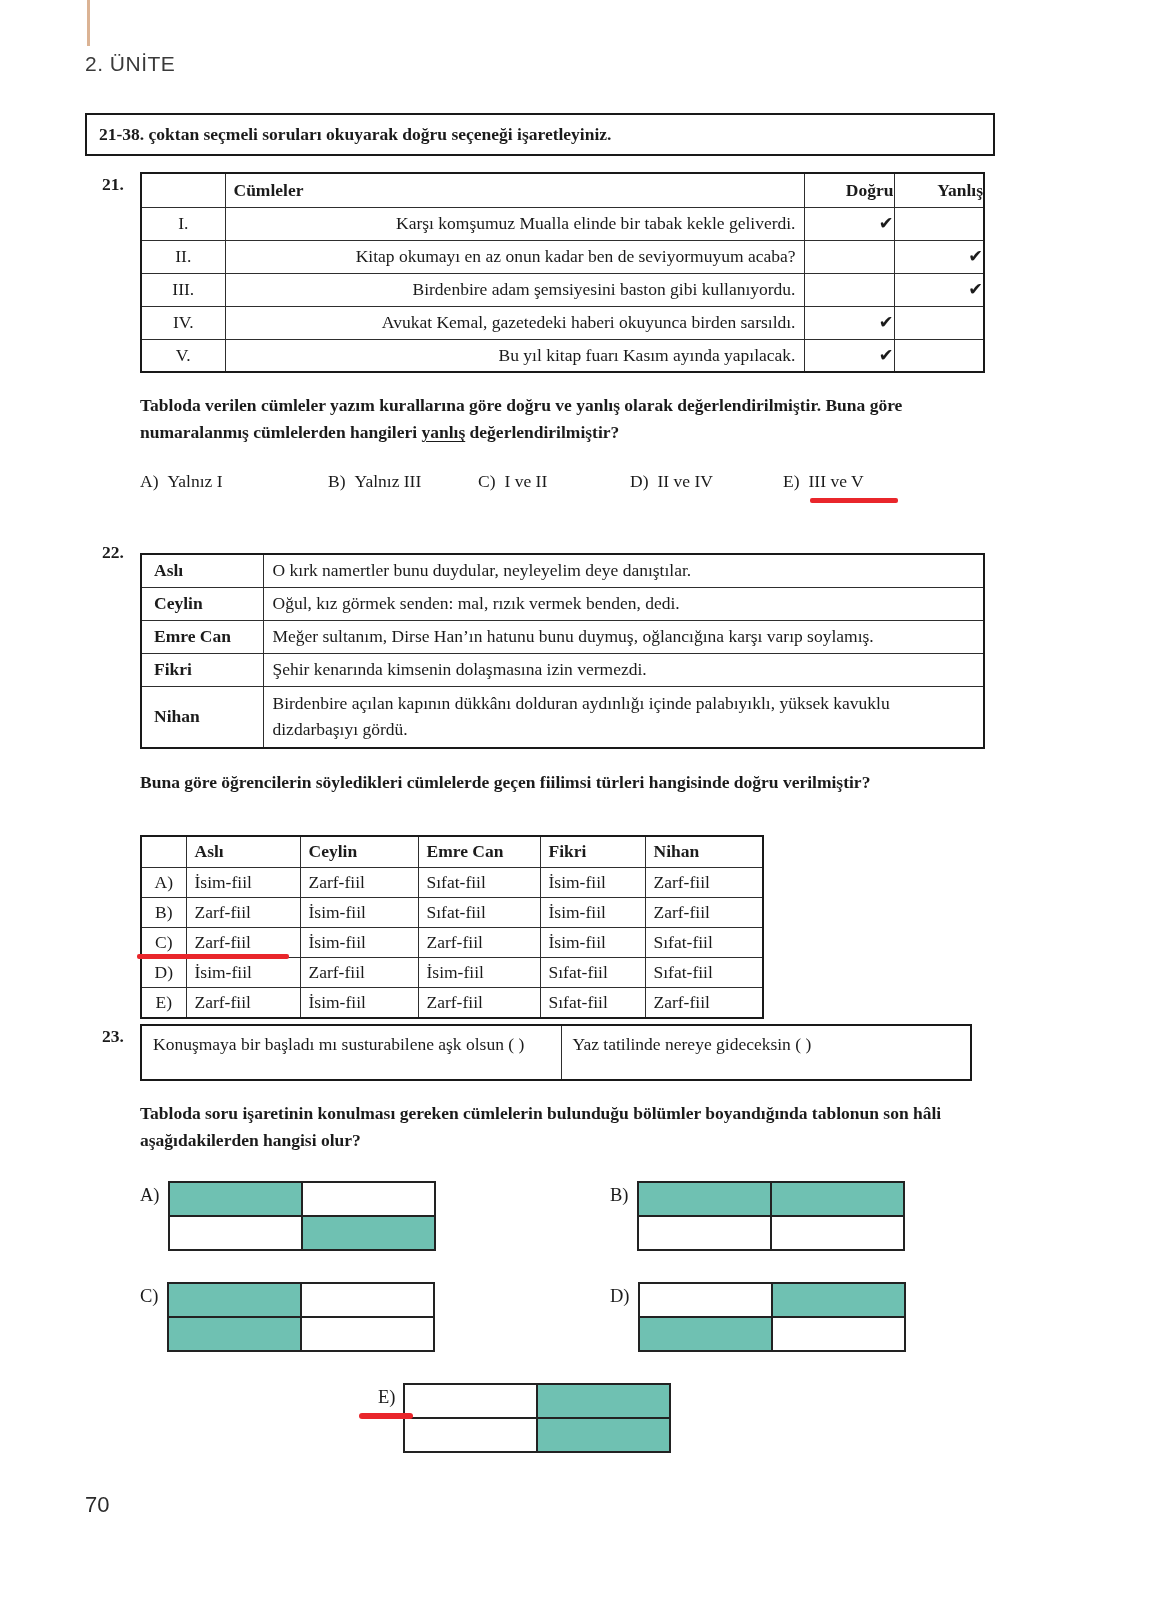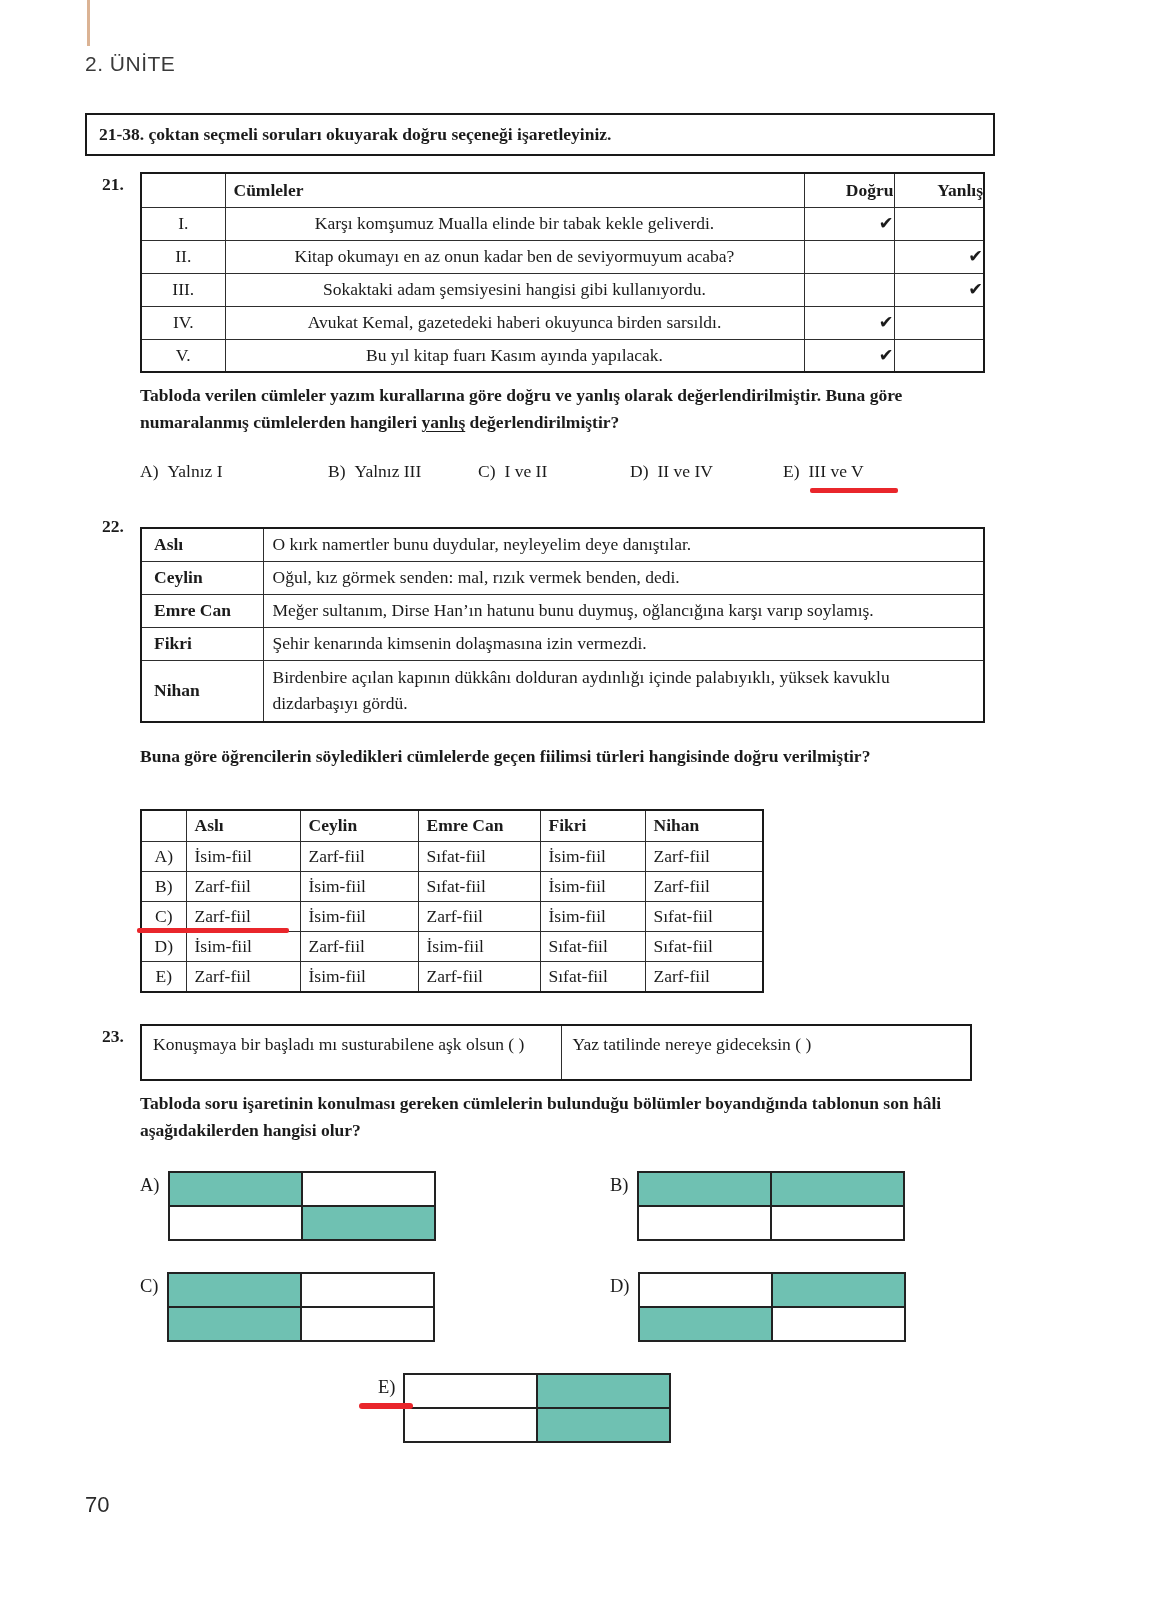--- a/index.html
+++ b/index.html
@@ -15,36 +15,36 @@
     font-family:"Liberation Sans", sans-serif; font-size:21px; letter-spacing:.5px; color:#3a3a3a;
   }
   .instruction-box {
     position:absolute; left:85px; top:113px; width:910px;
     border:2px solid #191919; padding:9px 12px;
     font-weight:bold; font-size:17.5px;
   }
   .qsection { position:absolute; left:140px; width:845px; }
   .qnum { position:absolute; left:-38px; top:2px; font-weight:bold; font-size:17.5px; }
   .q21 { top:172px; }
-  .q22 { top:514px; }
+  .q22 { top:540px; }
   .q23 { top:1024px; }
 
   table { border-collapse:collapse; }
   .t21 { width:845px; border:2px solid #191919; }
   .t21 td, .t21 th { border:1px solid #2e2e2e; font-size:17.5px; font-weight:normal; padding:0 8px; }
   .t21 tr { height:33px; }
   .t21 tr.hdr { height:34px; }
   .t21 .c-num { width:84px; text-align:center; padding:0; }
-  .t21 .c-sent { width:579px; text-align:center; }
+  .t21 .c-sent { width:579px; text-align:right; }
   .t21 .c-tf { width:90px; text-align:right; padding:0; }
   .t21 .hdr th { font-weight:bold; }
   .t21 .hdr .c-sent { text-align:left; }
   .check { font-size:23px; font-weight:bold; line-height:1; }
 
-  .stem { margin-top:9px; font-weight:bold; font-size:17.5px; line-height:1.55; }
+  .stem { margin-top:19px; font-weight:bold; font-size:17.5px; line-height:1.55; }
   .stem .u { text-decoration:underline; text-underline-offset:3px; }
 
   .options-row { margin-top:25px; display:flex; font-size:17.5px; }
   .opt { display:inline-block; }
   .opt .l { margin-right:9px; }
   .o-a { width:188px; } .o-b { width:150px; } .o-c { width:152px; } .o-d { width:153px; }
   .o-e { position:relative; }
   .o-e .redbar { position:absolute; left:27px; top:27px; width:88px; height:5px; background:var(--red); border-radius:2px; }
 
   .intro { font-size:17.5px; line-height:1.5; }
@@ -113,21 +113,21 @@
         <td class="c-tf check"></td>
       </tr>
       <tr>
         <td class="c-num">II.</td>
         <td class="c-sent">Kitap okumayı en az onun kadar ben de seviyormuyum acaba?</td>
         <td class="c-tf check"></td>
         <td class="c-tf check">✔</td>
       </tr>
       <tr>
         <td class="c-num">III.</td>
-        <td class="c-sent">Sokaktaki adam şemsiyesini hangisi gibi kullanıyordu.</td>
+        <td class="c-sent">Birdenbire adam şemsiyesini baston gibi kullanıyordu.</td>
         <td class="c-tf check"></td>
         <td class="c-tf check">✔</td>
       </tr>
       <tr>
         <td class="c-num">IV.</td>
         <td class="c-sent">Avukat Kemal, gazetedeki haberi okuyunca birden sarsıldı.</td>
         <td class="c-tf check">✔</td>
         <td class="c-tf check"></td>
       </tr>
       <tr>

